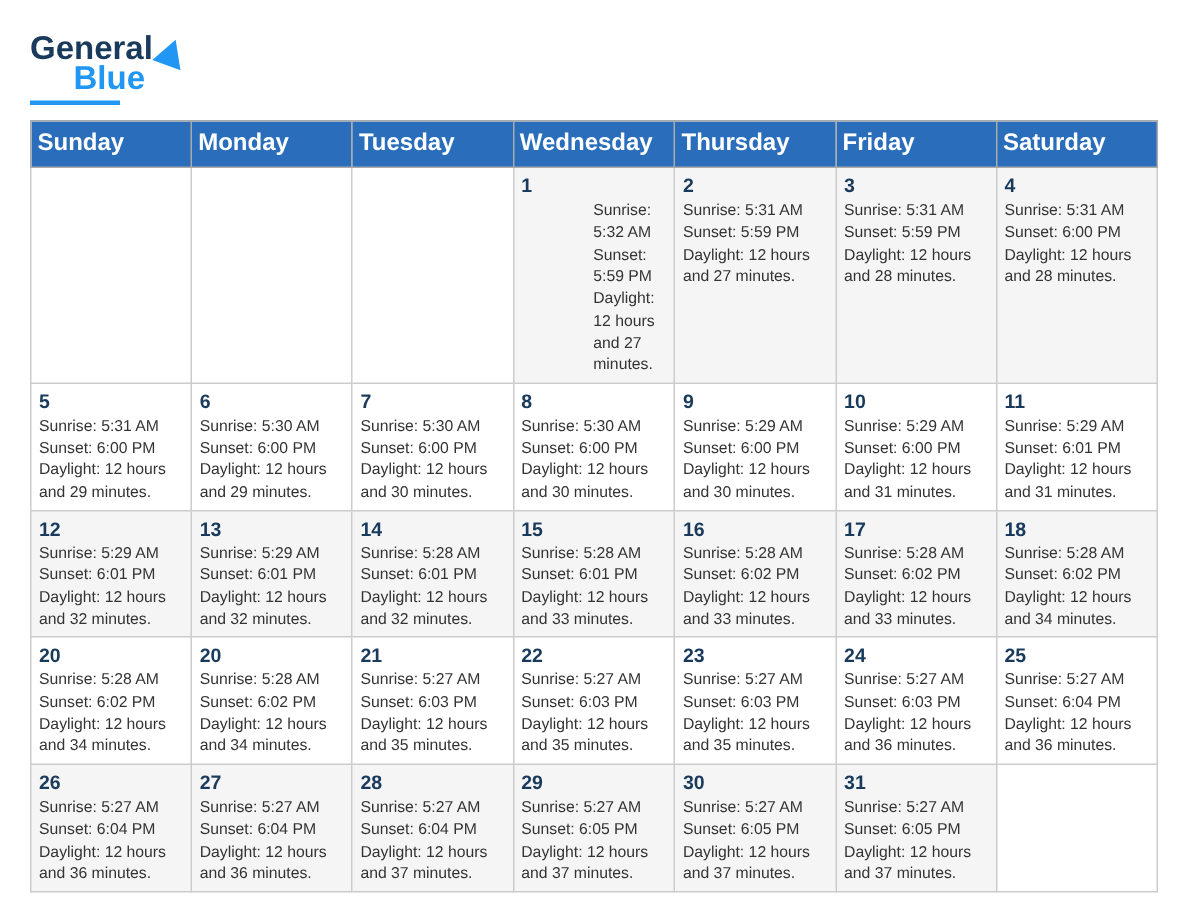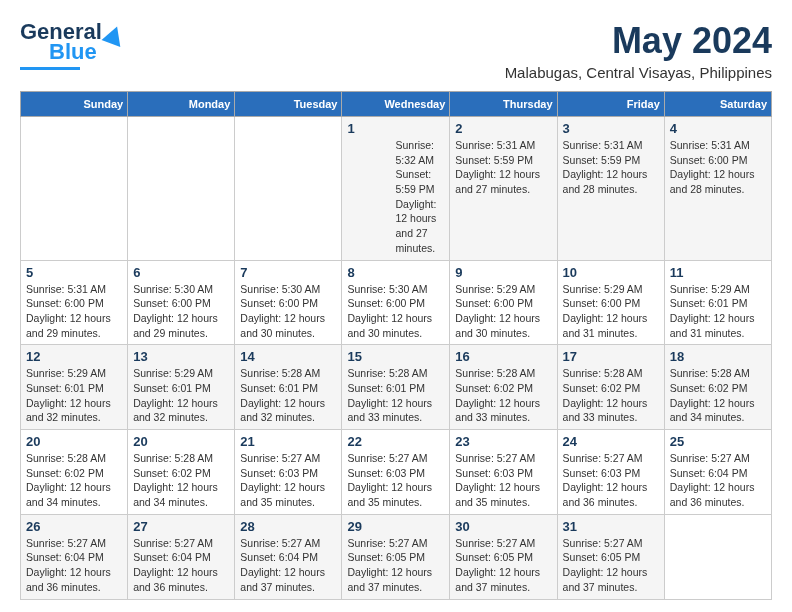--- a/index.html
+++ b/index.html
@@ -62,22 +62,22 @@
     }
     table {
       width: 100%;
       border-collapse: collapse;
       font-size: 11px;
     }
     thead tr th {
       background: #2a6ebb;
       color: #fff;
       padding: 6px 4px;
-      text-align: right;
-      font-size: 11px;
+      text-align: left;
+      font-size: 16px;
       font-weight: bold;
       border: 1px solid #aaa;
     }
     tbody tr td {
       border: 1px solid #ccc;
       vertical-align: top;
       padding: 4px 5px;
       height: 80px;
       width: 108px;
       background: #fff;
@@ -108,24 +108,20 @@
   <div class="logo">
     <div style="display:flex;align-items:flex-end;">
       <span class="logo-text">General</span>
       <span class="logo-triangle"></span>
     </div>
     <div style="display:flex;align-items:center;margin-top:-4px;margin-left:29px;">
       <span class="logo-text"><span class="blue">Blue</span></span>
     </div>
     <div class="logo-line"></div>
   </div>
-  <div class="title-block">
-    <div class="month-year">May 2024</div>
-    <div class="location">Malabugas, Central Visayas, Philippines</div>
-  </div>
 </div>
 
 <table>
   <thead>
     <tr>
     <th>Sunday</th>
         <th>Monday</th>
         <th>Tuesday</th>
         <th>Wednesday</th>
         <th>Thursday</th>

